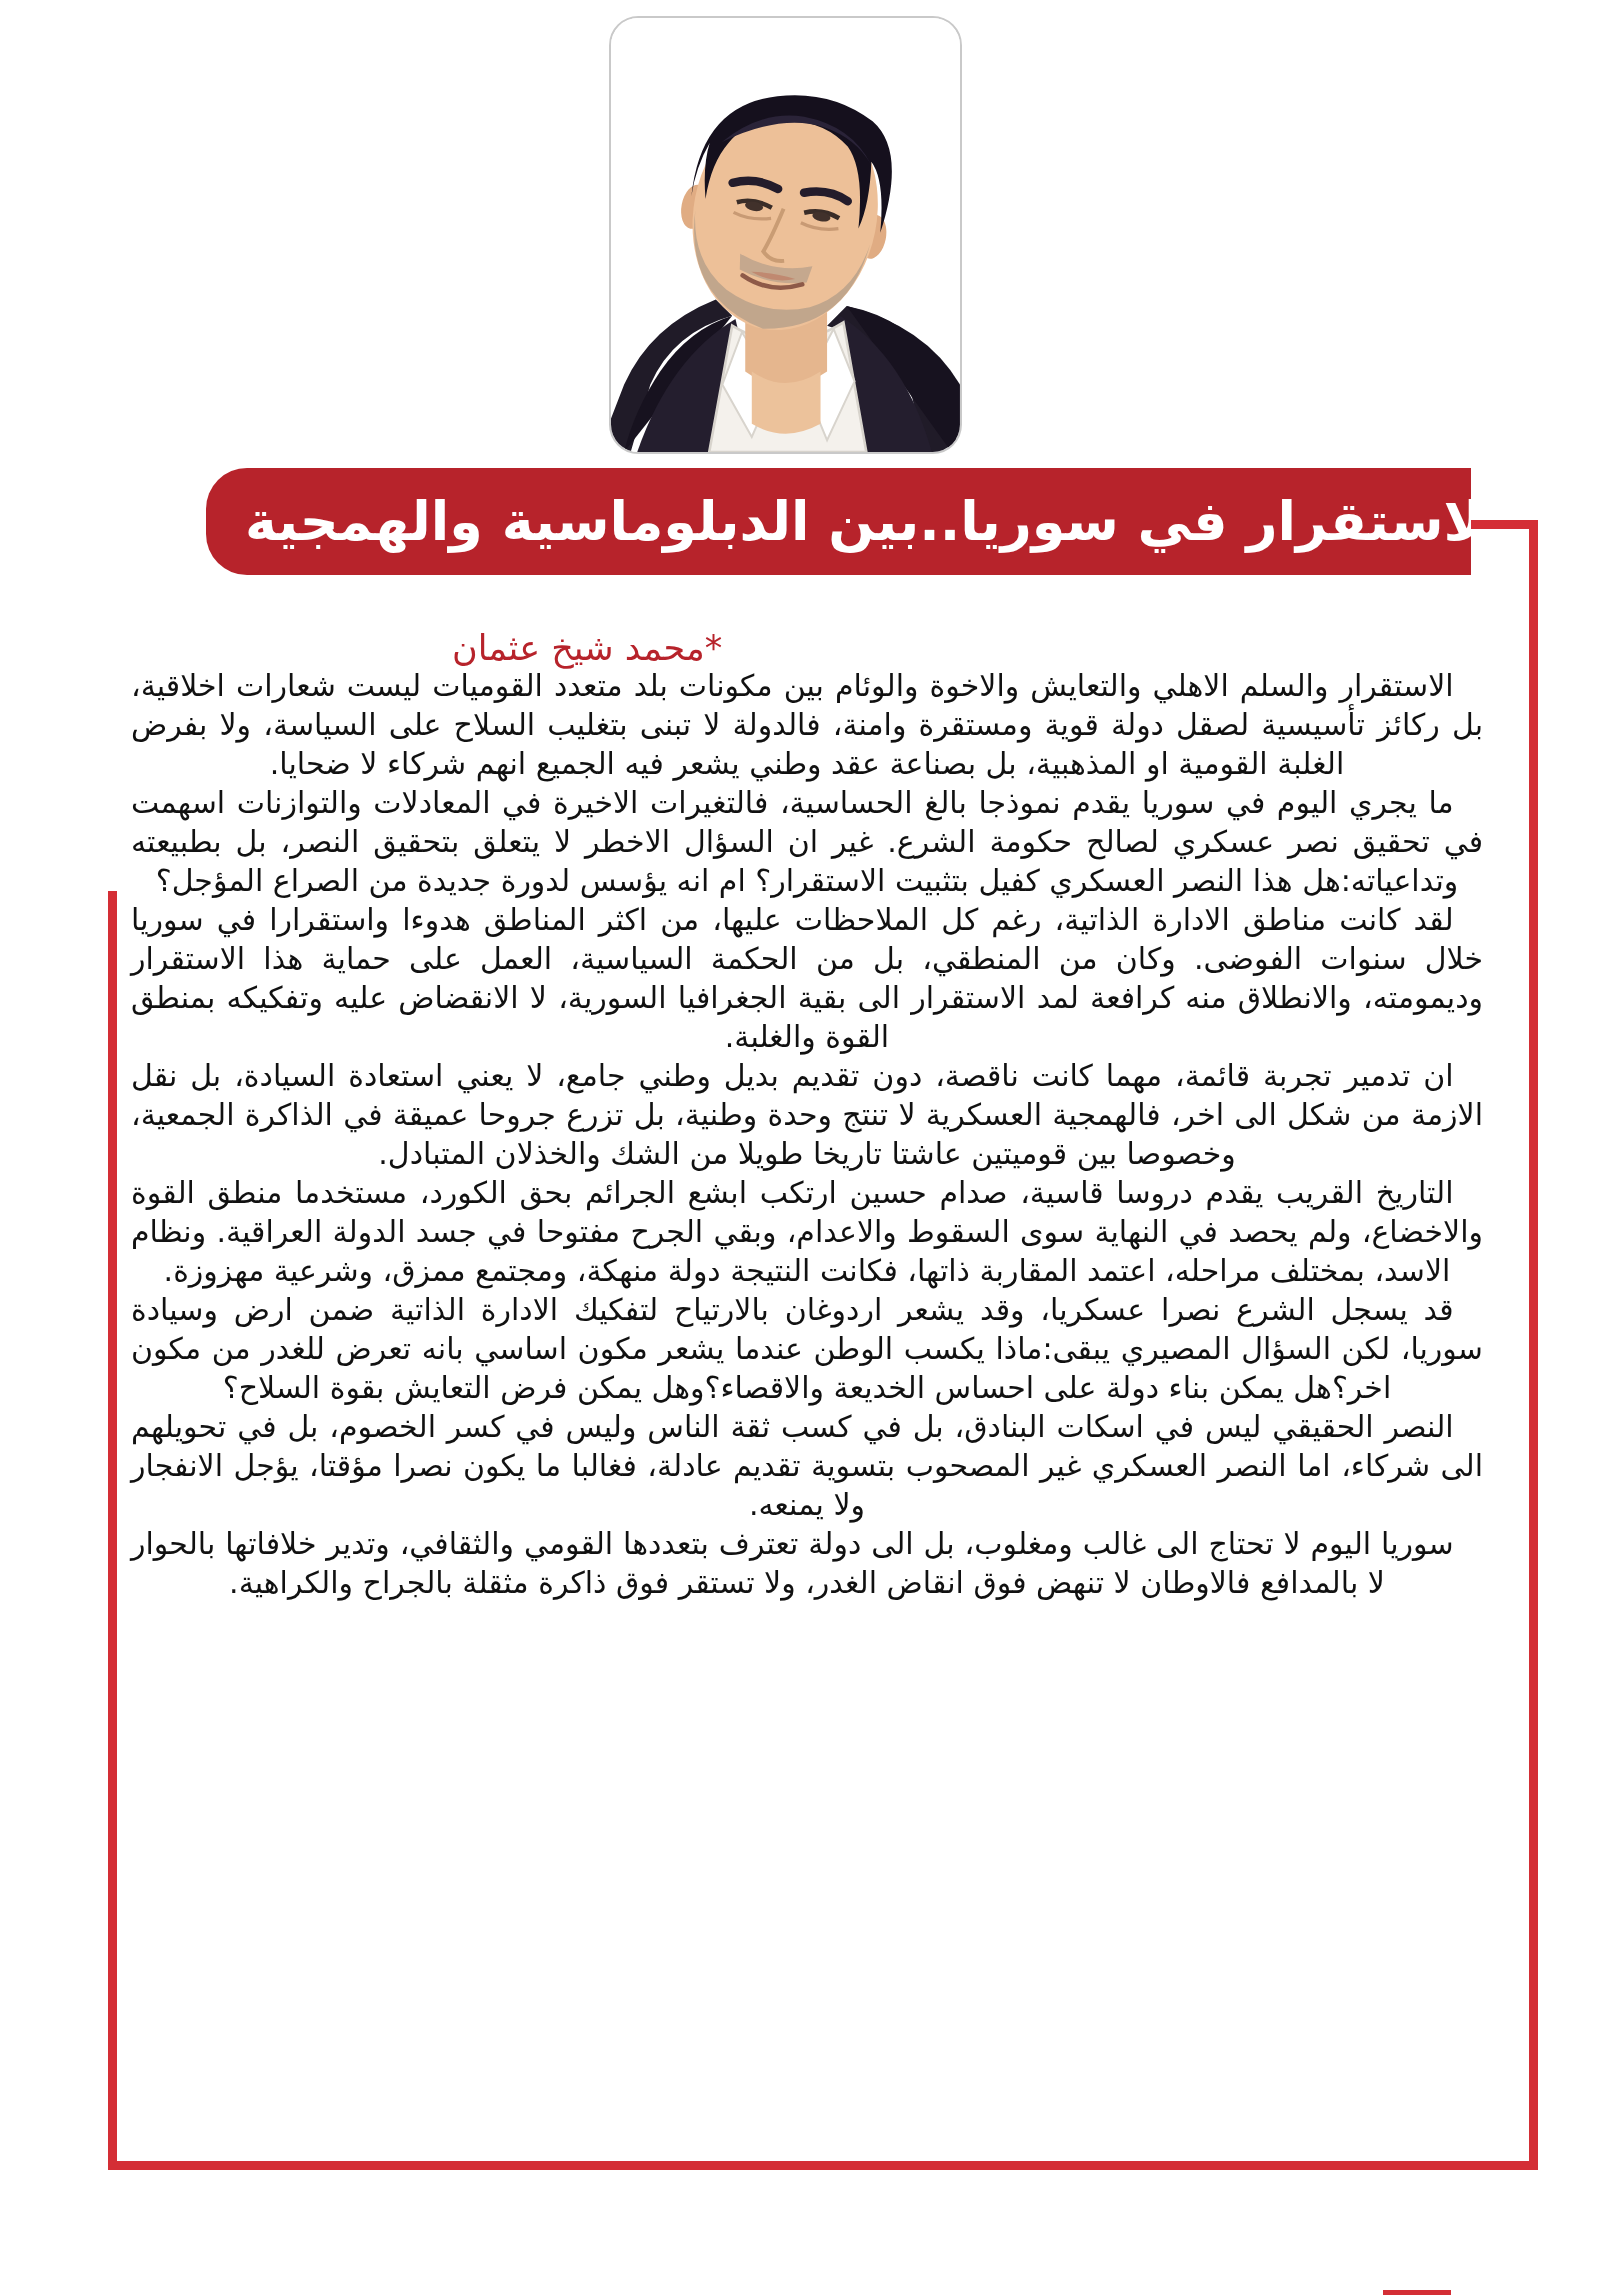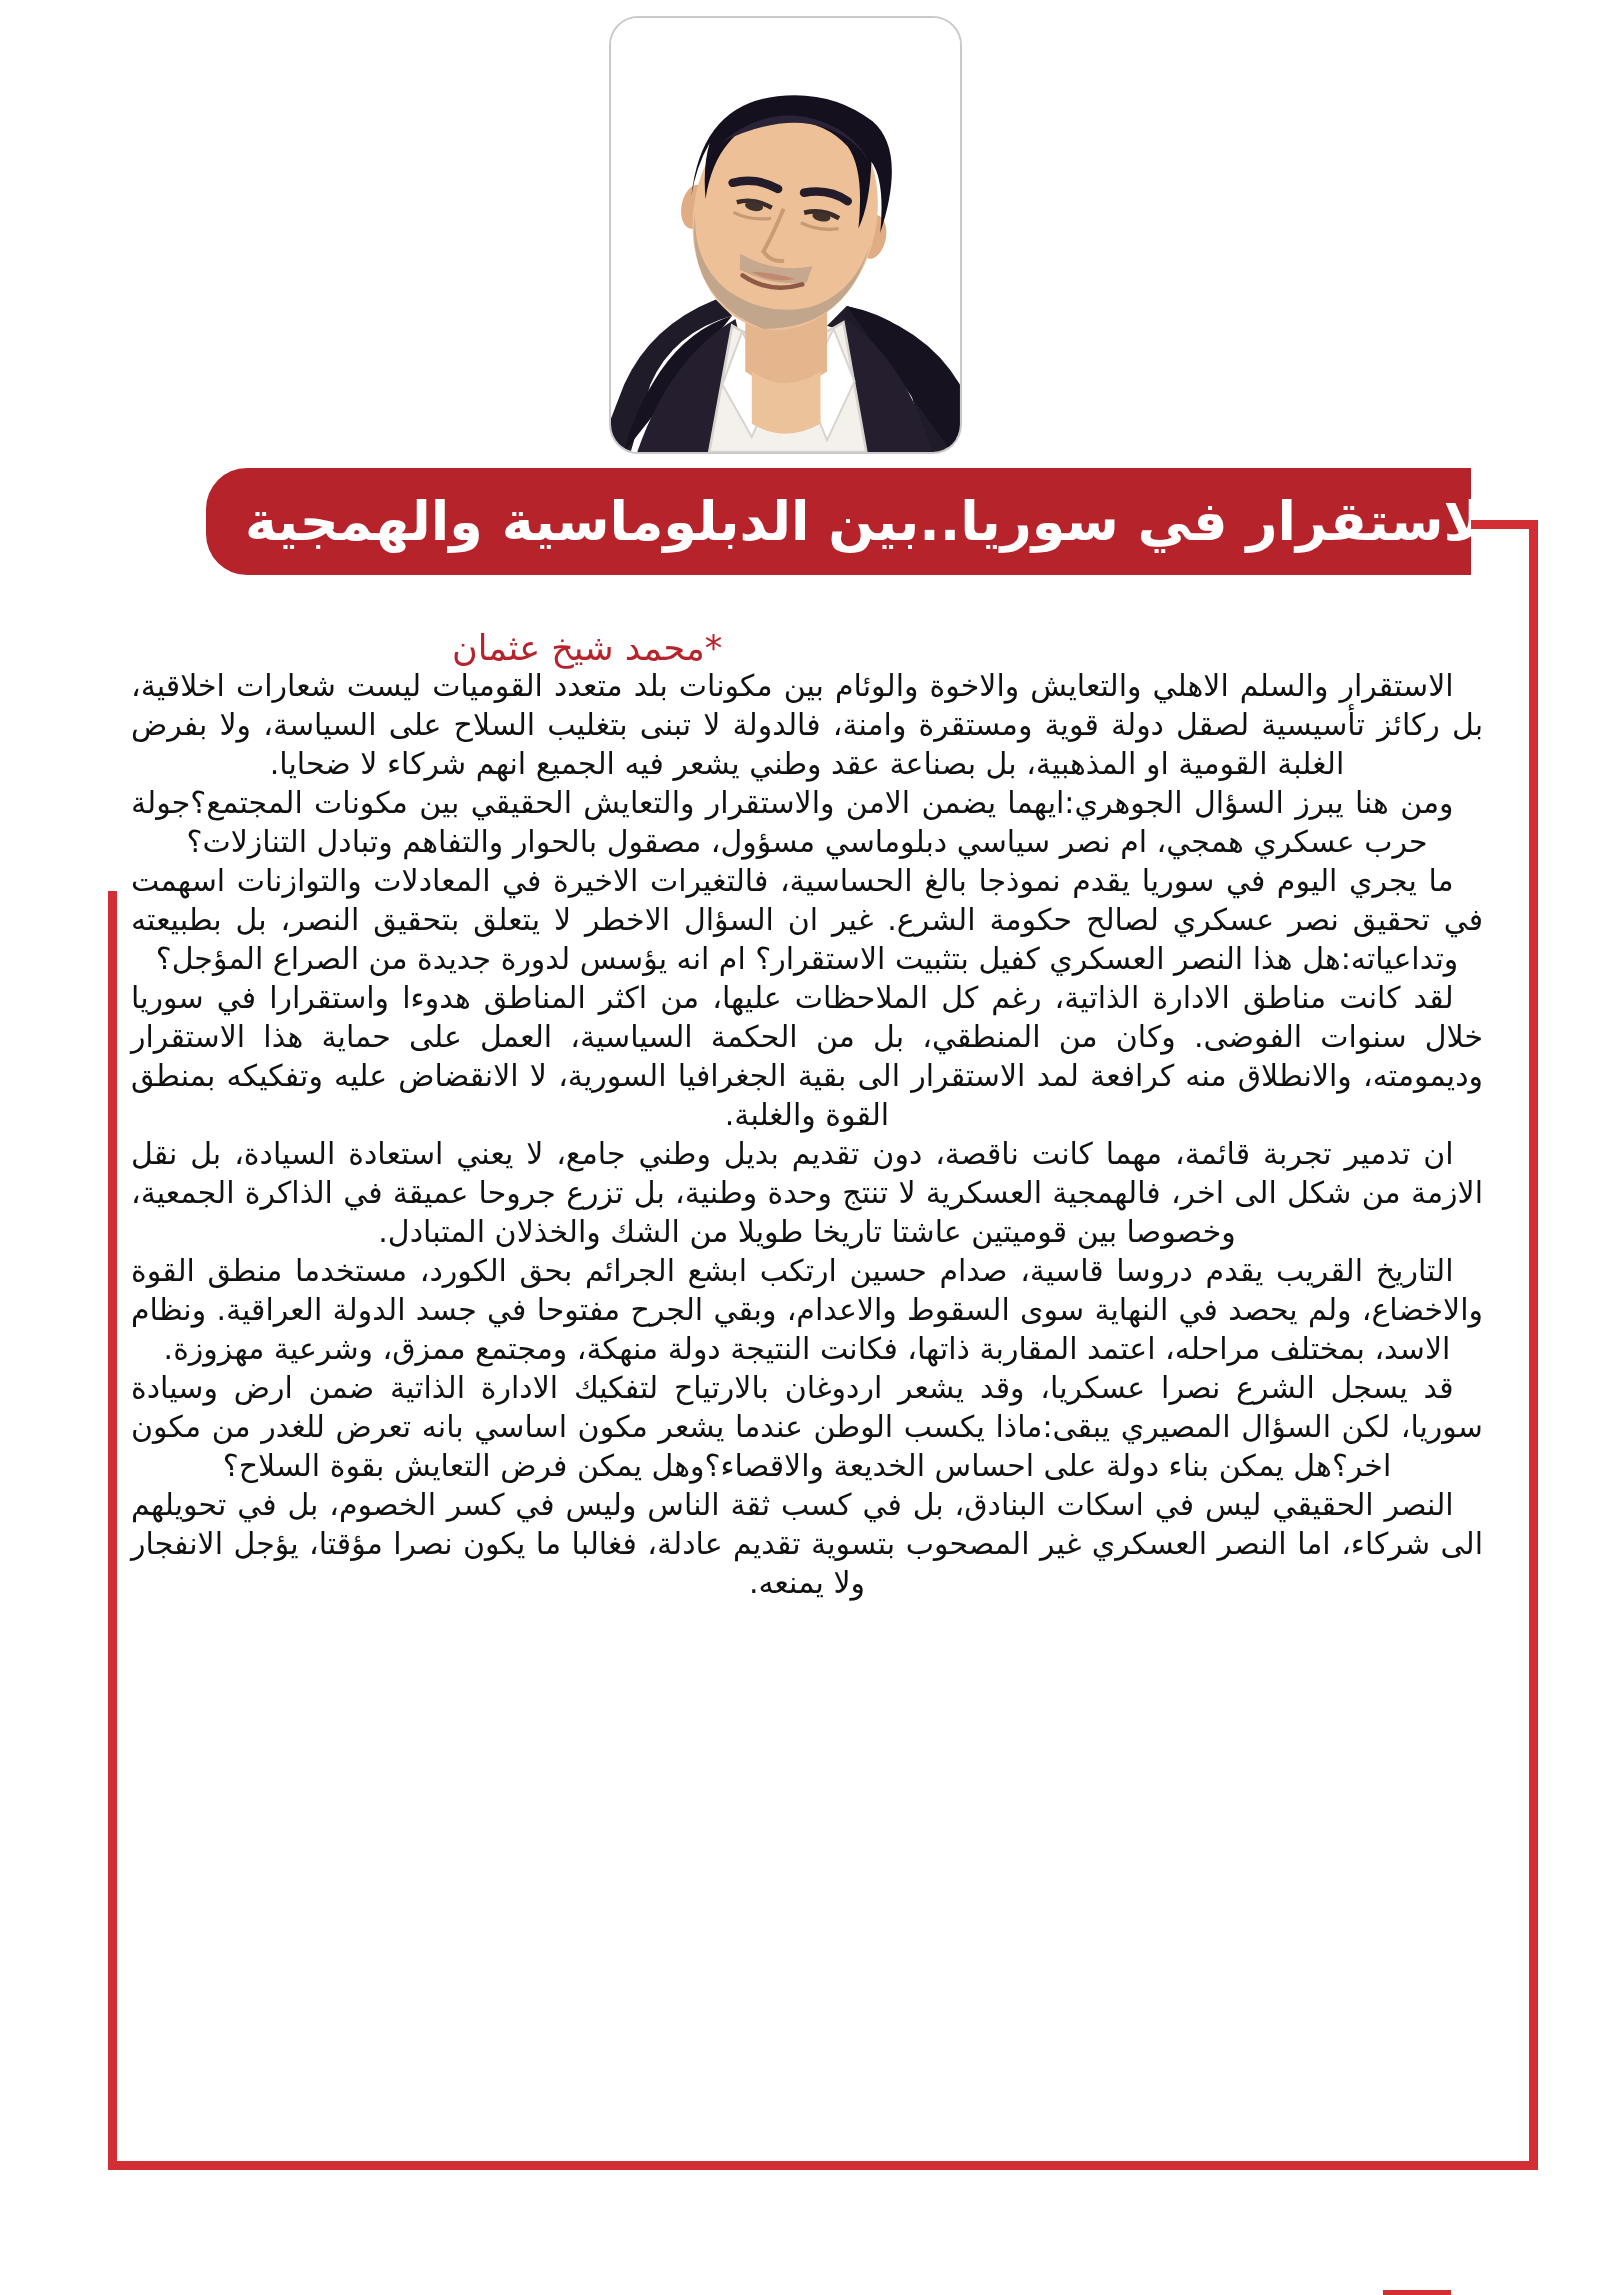--- a/index.html
+++ b/index.html
@@ -185,25 +185,25 @@
 
   <div class="connector-h"></div>
   <div class="line-right"></div>
   <div class="line-bottom"></div>
   <div class="line-left"></div>
 
   <div class="byline">*محمد شيخ عثمان</div>
 
   <div class="article" lang="ar" dir="rtl">
     <p>الاستقرار والسلم الاهلي والتعايش والاخوة والوئام بين مكونات بلد متعدد القوميات ليست شعارات اخلاقية، بل ركائز تأسيسية لصقل دولة قوية ومستقرة وامنة، فالدولة لا تبنى بتغليب السلاح على السياسة، ولا بفرض الغلبة القومية او المذهبية، بل بصناعة عقد وطني يشعر فيه الجميع انهم شركاء لا ضحايا.</p>
-    <p>ومن هنا يبرز السؤال الجوهري:ايهما يضمن الامن والاستقرار والتعايش الحقيقي بين مكونات المجتمع؟جولة حرب عسكري همجي، ام نصر سياسي دبلوماسي مسؤول، مصقول بالحوار والتفاهم وتبادل التنازلات؟</p>
     <p>ما يجري اليوم في سوريا يقدم نموذجا بالغ الحساسية، فالتغيرات الاخيرة في المعادلات والتوازنات اسهمت في تحقيق نصر عسكري لصالح حكومة الشرع. غير ان السؤال الاخطر لا يتعلق بتحقيق النصر، بل بطبيعته وتداعياته:هل هذا النصر العسكري كفيل بتثبيت الاستقرار؟ ام انه يؤسس لدورة جديدة من الصراع المؤجل؟</p>
     <p>لقد كانت مناطق الادارة الذاتية، رغم كل الملاحظات عليها، من اكثر المناطق هدوءا واستقرارا في سوريا خلال سنوات الفوضى. وكان من المنطقي، بل من الحكمة السياسية، العمل على حماية هذا الاستقرار وديمومته، والانطلاق منه كرافعة لمد الاستقرار الى بقية الجغرافيا السورية، لا الانقضاض عليه وتفكيكه بمنطق القوة والغلبة.</p>
     <p>ان تدمير تجربة قائمة، مهما كانت ناقصة، دون تقديم بديل وطني جامع، لا يعني استعادة السيادة، بل نقل الازمة من شكل الى اخر، فالهمجية العسكرية لا تنتج وحدة وطنية، بل تزرع جروحا عميقة في الذاكرة الجمعية، وخصوصا بين قوميتين عاشتا تاريخا طويلا من الشك والخذلان المتبادل.</p>
     <p>التاريخ القريب يقدم دروسا قاسية، صدام حسين ارتكب ابشع الجرائم بحق الكورد، مستخدما منطق القوة والاخضاع، ولم يحصد في النهاية سوى السقوط والاعدام، وبقي الجرح مفتوحا في جسد الدولة العراقية. ونظام الاسد، بمختلف مراحله، اعتمد المقاربة ذاتها، فكانت النتيجة دولة منهكة، ومجتمع ممزق، وشرعية مهزوزة.</p>
     <p>قد يسجل الشرع نصرا عسكريا، وقد يشعر اردوغان بالارتياح لتفكيك الادارة الذاتية ضمن ارض وسيادة سوريا، لكن السؤال المصيري يبقى:ماذا يكسب الوطن عندما يشعر مكون اساسي بانه تعرض للغدر من مكون اخر؟هل يمكن بناء دولة على احساس الخديعة والاقصاء؟وهل يمكن فرض التعايش بقوة السلاح؟</p>
     <p>النصر الحقيقي ليس في اسكات البنادق، بل في كسب ثقة الناس وليس في كسر الخصوم، بل في تحويلهم الى شركاء، اما النصر العسكري غير المصحوب بتسوية تقديم عادلة، فغالبا ما يكون نصرا مؤقتا، يؤجل الانفجار ولا يمنعه.</p>
+    <p>سوريا اليوم لا تحتاج الى غالب ومغلوب، بل الى دولة تعترف بتعددها القومي والثقافي، وتدير خلافاتها بالحوار لا بالمدافع فالاوطان لا تنهض فوق انقاض الغدر، ولا تستقر فوق ذاكرة مثقلة بالجراح والكراهية.</p>
   </div>
 
   <div class="corner-mark"></div>
 
 </div>
 
 
 </body></html>

